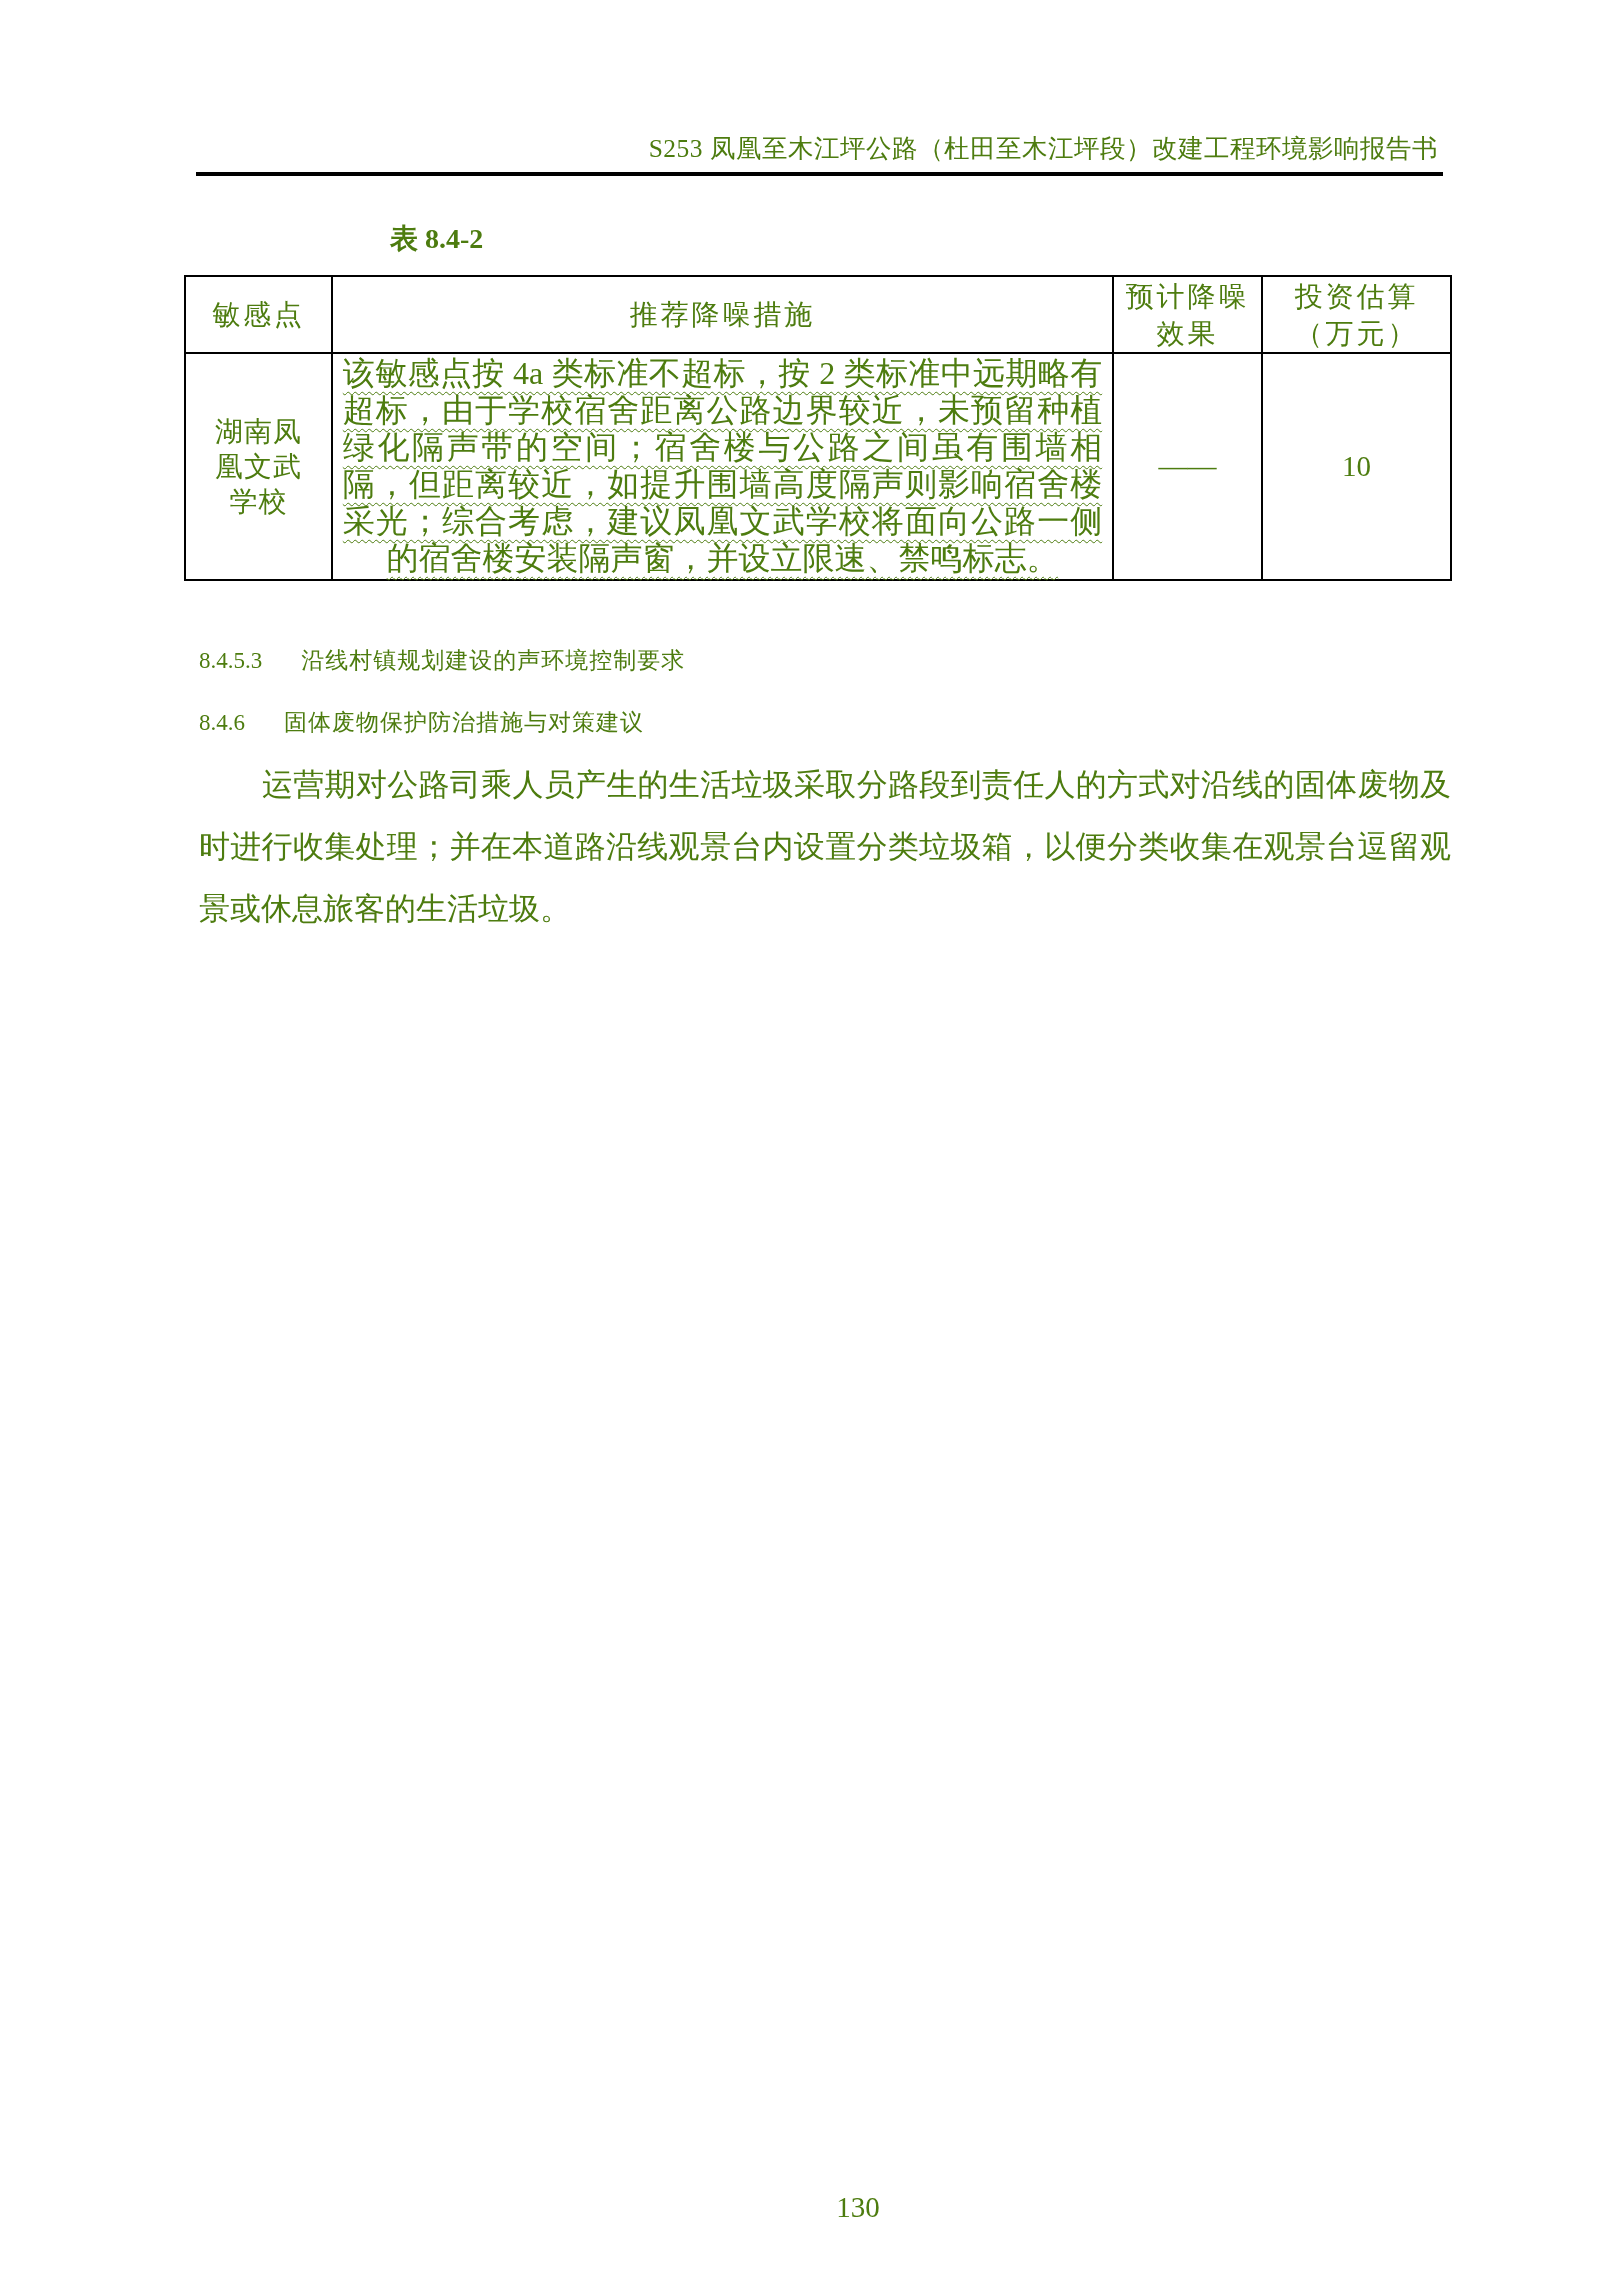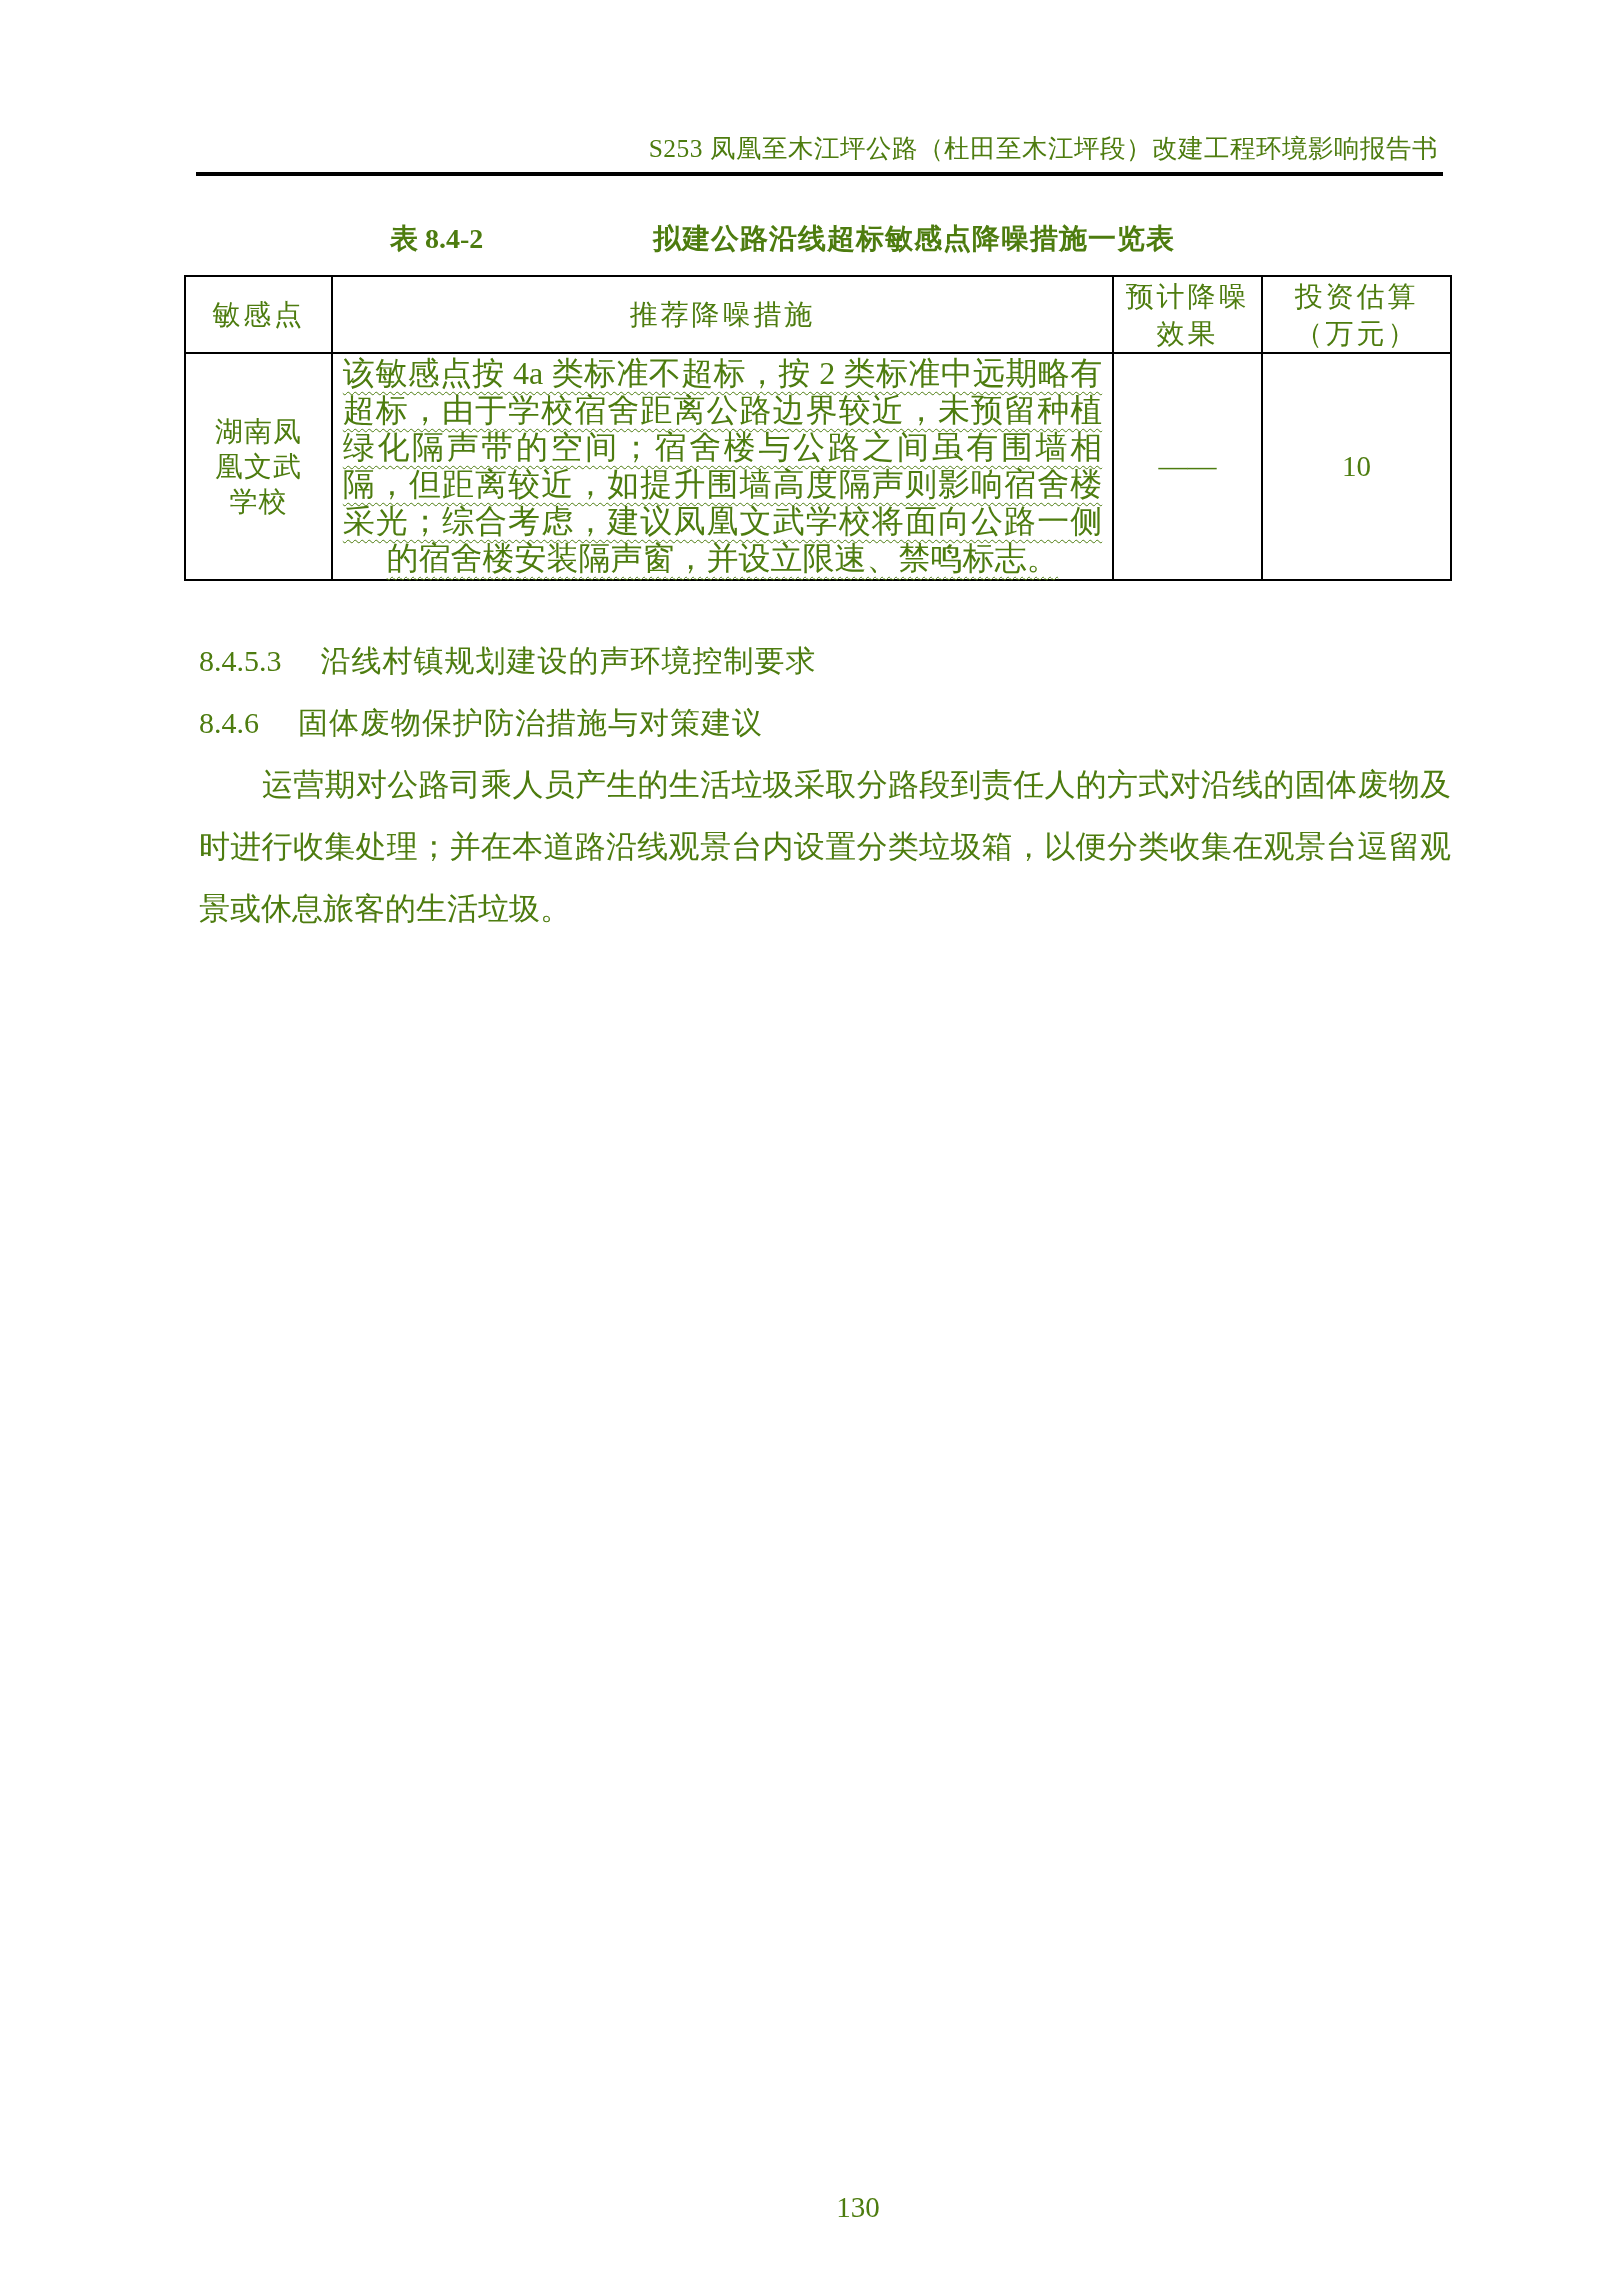--- a/index.html
+++ b/index.html
@@ -101,21 +101,21 @@
     position:absolute;
     left:199px; top:630px;
     width:1252px;
     font-size:31px;
     line-height:62px;
     text-align:justify;
   }
   .content p { margin:0; text-indent:63px; }
   .content h3 {
     margin:0;
-    font-size:30px;
+    font-size:23px;
     font-weight:normal;
     line-height:62px;
     text-align:left;
   }
   .content h3 .h-title { margin-left:39px; letter-spacing:1px; }
 
   
   .page-number {
     position:absolute;
     top:2143px; left:760px;
@@ -128,21 +128,20 @@
 </head>
 <body>
 
 <div class="page">
 
   <div class="header-title">S253 凤凰至木江坪公路（杜田至木江坪段）改建工程环境影响报告书</div>
   <div class="header-rule"></div>
 
   <div class="caption">
     <span class="caption-label">表 8.4-2</span>
-    <span class="caption-title">拟建公路沿线超标敏感点降噪措施一览表</span>
   </div>
 
   <table class="doc-table">
     <colgroup>
       <col class="c1">
         <col class="c2">
         <col class="c3">
         <col class="c4">
     </colgroup>
     <thead>

